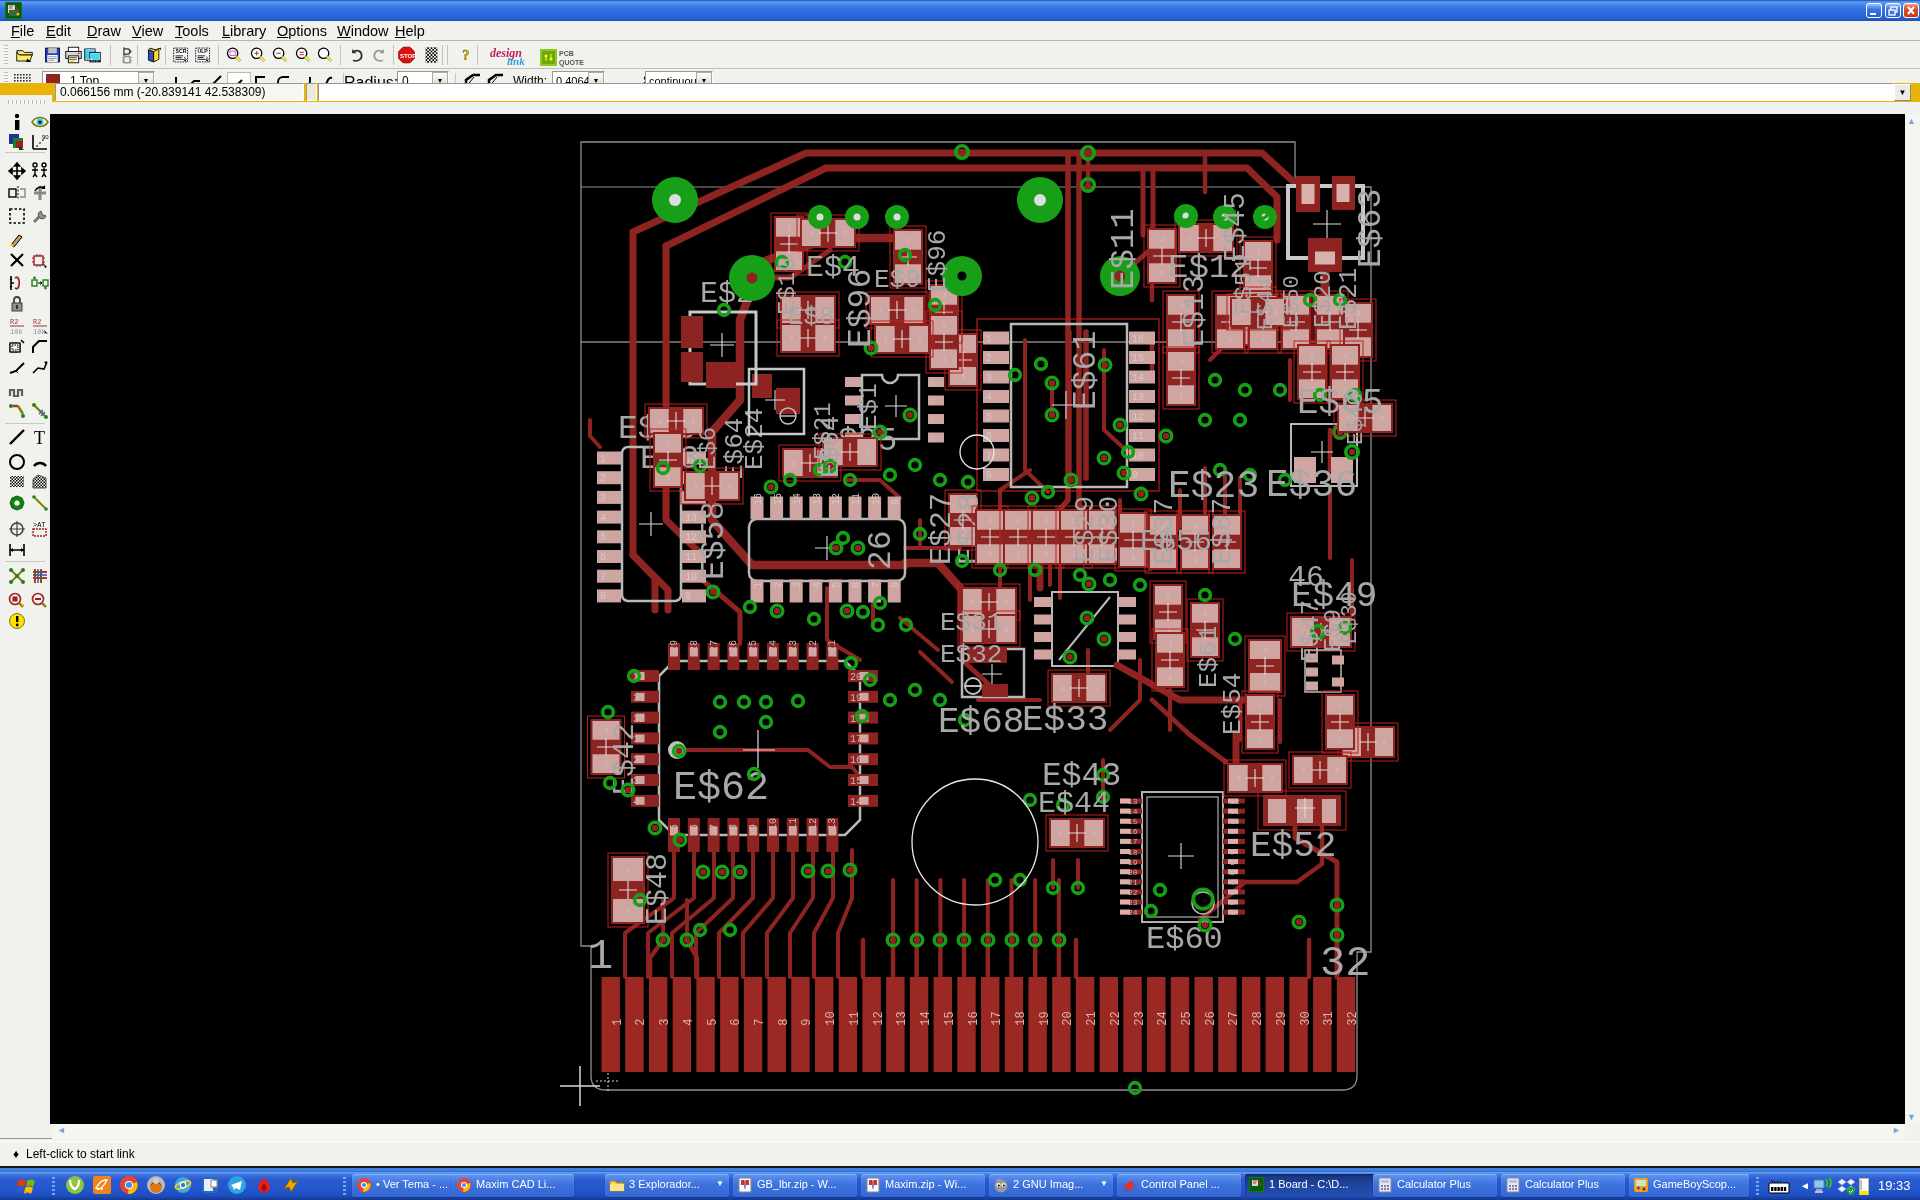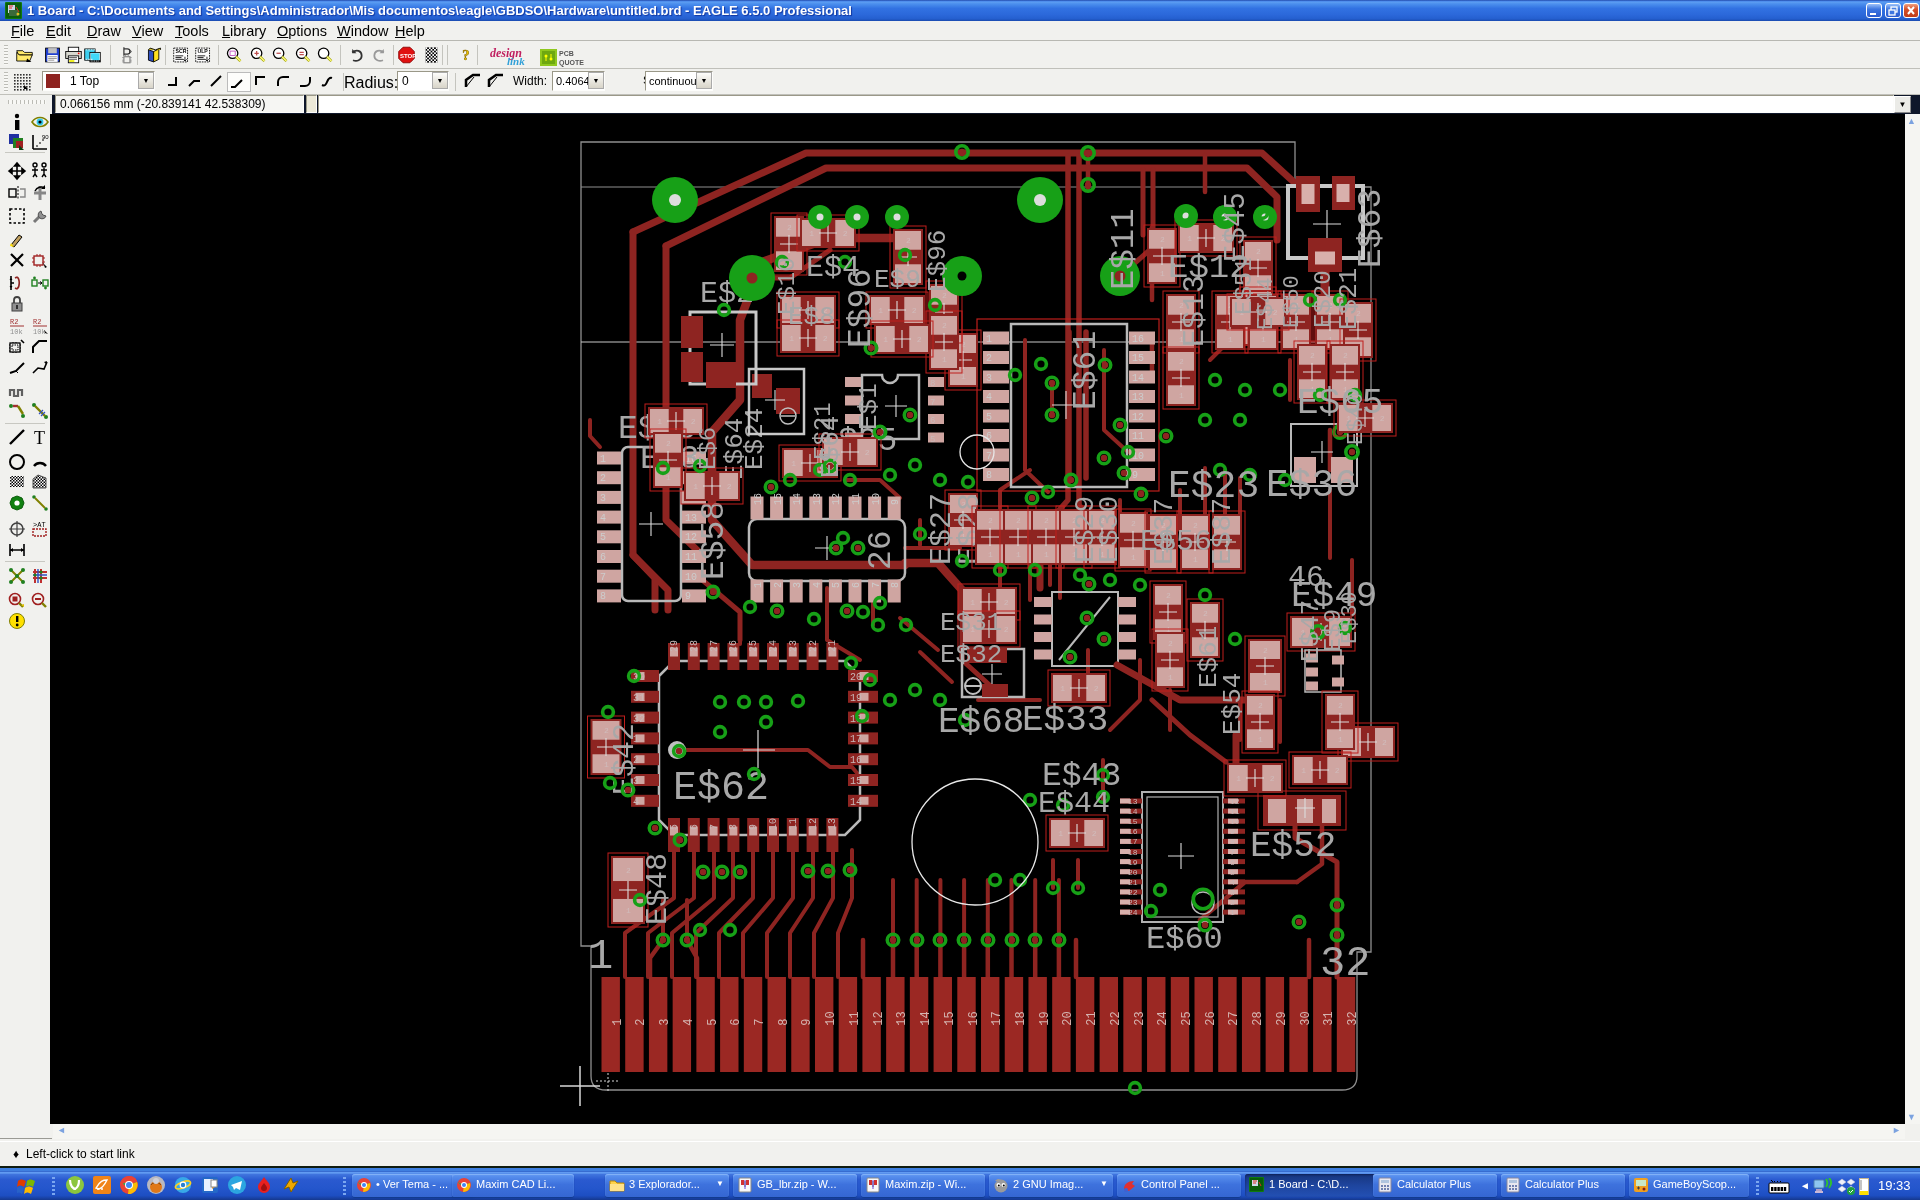--- a/index.html
+++ b/index.html
@@ -7,21 +7,21 @@
 #title{left:0;top:0;width:1920px;height:21px;
  background:linear-gradient(#24479e 0%,#3e7ce8 5%,#5f9ff2 9%,#4c90ee 18%,#3272e2 40%,#2b68da 70%,#2560d0 88%,#1e52bc 97%,#16419e 100%)}
 #title .ttxt{position:absolute;left:27px;top:3px;color:#fff;font-weight:bold;font-size:13px;white-space:nowrap;text-shadow:1px 1px 1px #1036a0}
 .tbtn{position:absolute;top:3px;width:16px;height:15px;border-radius:3px;border:1px solid #fff;
  background:linear-gradient(#9cc2fa,#3d76e0 40%,#2a5bd0);color:#fff;font-size:10px;line-height:13px;text-align:center;font-weight:bold}
 .tbtn.close{background:linear-gradient(#f0a080,#d6502a 40%,#c03c18)}
 #menubar{left:0;top:21px;width:1920px;height:20px;background:#f1f1ee;border-bottom:1px solid #b8b8b2;font-size:14.5px;color:#000}
 #menubar span{position:absolute;top:2px}
 #tb1{left:0;top:41px;width:1920px;height:28px;background:#f1f1ee;border-bottom:1px solid #c0c0ba}
 #tb2{left:0;top:69px;width:1920px;height:26px;background:#f1f1ee;border-bottom:1px solid #c0c0ba}
-#coordrow{left:0;top:95px;width:1920px;height:19px;background:#0f172a}
+#coordrow{left:0;top:83px;width:1920px;height:19px;background:#eab308}
 .sunken{border:1px solid;border-color:#9a9888 #fdfdfb #fdfdfb #9a9888;background:#fff}
 #coordbox{position:absolute;left:55px;top:0px;width:249px;height:18px;font-size:12px;color:#000;padding:1px 4px;background:#f6f6f3}
 #cmdline{position:absolute;left:318px;top:0px;width:1576px;height:18px;background:#fff}
 #combo-arrow{position:absolute;left:1894px;top:1px;width:17px;height:17px;background:#ebebe7;border:1px solid #fff;border-right-color:#888;border-bottom-color:#888;font-size:8px;text-align:center;line-height:15px;color:#000}
 #palette{left:0;top:95px;width:52px;height:1044px;background:#f1f1ee;border-bottom:1px solid #9a9a94}
 #canvas{left:50px;top:114px;width:1855px;height:1010px;background:#000}
 #vscroll{left:1905px;top:114px;width:15px;height:1010px;background:#f5f5f2}
 #hscroll{left:53px;top:1124px;width:1852px;height:15px;background:#f5f5f2}
 #statusbar{left:0;top:1141px;width:1920px;height:25px;background:#f1f1ee;border-top:1px solid #fff;font-size:12px;color:#000}
 #winborder{left:0;top:1166px;width:1920px;height:5px;background:linear-gradient(#101c10 0%,#101c10 30%,#3f7fe0 40%,#3f7fe0 100%)}
@@ -40,21 +40,20 @@
 <body>
 <div id="title" class="abs">
 <svg class="abs" style="left:5px;top:2px" width="17" height="17">
 <rect width="17" height="17" rx="1" fill="#0f7a0f"></rect>
       <rect x="1" y="1" width="15" height="15" fill="#0a5c0a"></rect>
 <rect x="3" y="3" width="7" height="8" fill="#cfd8e8"></rect>
       <rect x="4" y="8" width="9" height="6" fill="#3a6a3a"></rect>
 <path d="M4 4h4M4 6h3M11 5l3 5" stroke="#e03020" stroke-width="1" fill="none"></path>
 <circle cx="13" cy="12" r="1.5" fill="#e0c020"></circle>
     </svg>
-<div class="ttxt">1 Board - C:\Documents and Settings\Administrador\Mis documentos\eagle\GBDSO\Hardware\untitled.brd - EAGLE 6.5.0 Professional</div>
 <div class="tbtn" style="left:1866px">
       <svg width="14" height="13" style="position:absolute;left:0;top:0">
         <path d="M3 10h6" stroke="#fff" stroke-width="2"></path>
       </svg>
     </div>
 <div class="tbtn" style="left:1885px">
       <svg width="14" height="13" style="position:absolute;left:0;top:0">
         <rect x="5" y="3" width="6" height="5" fill="none" stroke="#fff" stroke-width="1.3"></rect>
         <rect x="3" y="6" width="6" height="5" fill="#3d76e0" stroke="#fff" stroke-width="1.3"></rect>
       </svg>

